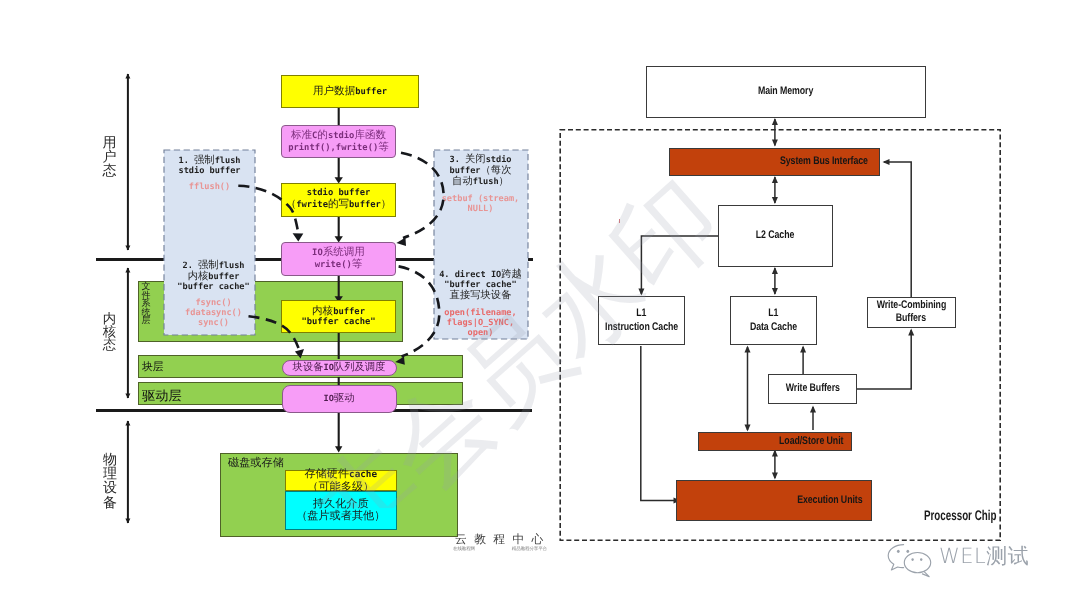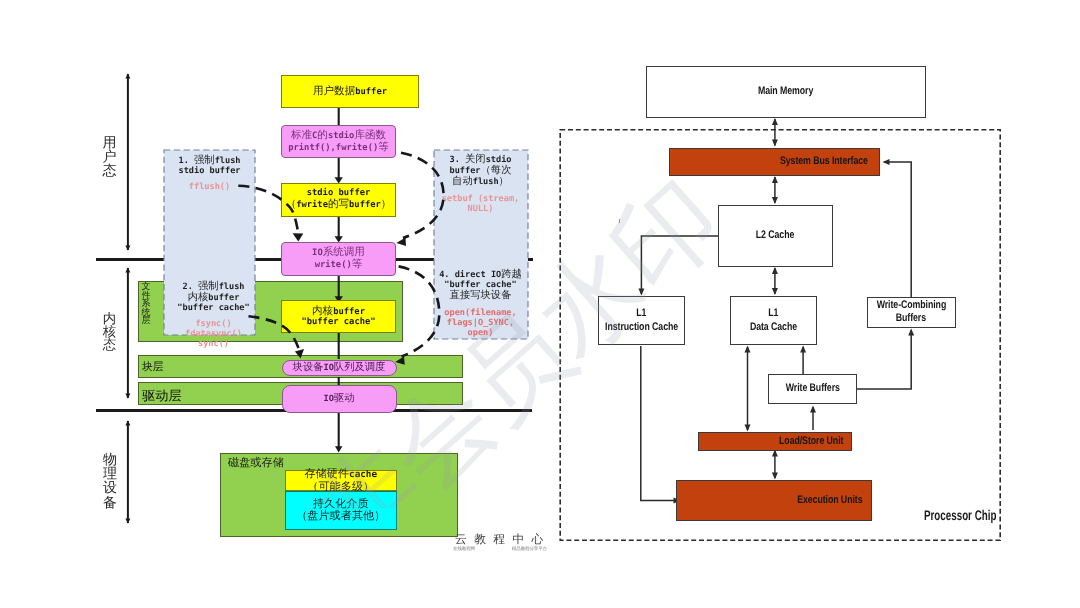--- a/index.html
+++ b/index.html
@@ -169,21 +169,21 @@
     <div class="abs blu" style="left:164px;top:150px;width:91px;height:185px;"></div>
     <svg class="bludash" style="left:163px;top:149px;width:93px;height:187px;" viewBox="0 0 93 187">
       <rect x="1" y="1" width="91" height="185" fill="none" stroke="#73809a" stroke-width="1.15" stroke-dasharray="6.3 3.5"></rect>
     </svg>
     <div class="abs cn" style="left:164px;top:154.5px;width:91px;font-size:8.6px;color:#1f1f1f;
                 text-align:center;line-height:10.2px;letter-spacing:0px;">
       <div>1. <span class="cjk">强制</span>flush</div>
       <div>stdio buffer</div>
       <div style="color:#e89595;margin-top:6px;">fflush()</div>
     </div>
-    <div class="abs cn" style="left:164px;top:281px;width:99px;font-size:8.6px;color:#1f1f1f;
+    <div class="abs cn" style="left:164px;top:260px;width:99px;font-size:8.6px;color:#1f1f1f;
                 text-align:center;line-height:10.2px;letter-spacing:0px;">
       <div>2. <span class="cjk">强制</span>flush</div>
       <div><span class="cjk">内核</span>buffer</div>
       <div>"buffer cache"</div>
       <div style="color:#e89595;margin-top:5px;">fsync()</div>
       <div style="color:#e89595;">fdatasync()</div>
       <div style="color:#e89595;">sync()</div>
     </div>
 
     <div class="abs blu" style="left:433.5px;top:150px;width:94px;height:189px;"></div>
@@ -331,14 +331,32 @@
 
   </div>
 
   <div class="wm" style="left:322px;top:178px;width:400px;height:330px;overflow:hidden;">
     <div style="position:absolute;left:-38px;top:306px;white-space:nowrap;
                 font-size:102px;color:rgba(152,160,174,0.195);
                 font-family:'DejaVu Sans',sans-serif;font-weight:500;
                 letter-spacing:-2px;transform:rotate(-41.5deg);transform-origin:0 0;">非会员水印</div>
   </div>
 
+  <div class="abs" style="left:886px;top:542px;width:180px;height:40px;">
+    <svg class="abs" style="left:0;top:0;width:50px;height:38px;" viewBox="0 0 50 38">
+      <g fill="none" stroke="#9ba2ab" stroke-width="1.15" stroke-linecap="round" stroke-linejoin="round">
+        <path d="M17.6 2.6 C 9.6 2.6, 2.2 7.5, 2.2 13.6 C 2.2 17.1, 4.4 20.2, 7.8 22.3
+                 L 5.4 28.0 L 11.6 25.0 C 13.5 25.5, 15.5 25.7, 17.6 25.6"></path>
+        <ellipse cx="31.5" cy="20.6" rx="13.2" ry="10.1" fill="#fff"></ellipse>
+        <path d="M38.4 29.8 L43.2 34.6 L36.4 31.9"></path>
+      </g>
+      <g fill="#9ba2ab">
+        <ellipse cx="12.3" cy="9.3" rx="1.35" ry="1.6"></ellipse>
+        <ellipse cx="21.8" cy="9.3" rx="1.35" ry="1.6"></ellipse>
+        <ellipse cx="26.6" cy="17.6" rx="1.2" ry="1.45"></ellipse>
+        <ellipse cx="35.2" cy="17.6" rx="1.2" ry="1.45"></ellipse>
+      </g>
+    </svg>
+    <span class="abs" style="left:53px;top:2px;font-size:21px;color:#9ba2ab;letter-spacing:0.5px;
+                 font-family:'DejaVu Sans',sans-serif;font-weight:300;line-height:24px;">WEL测试</span>
+  </div>
 
 </div>
 
 </body></html>

